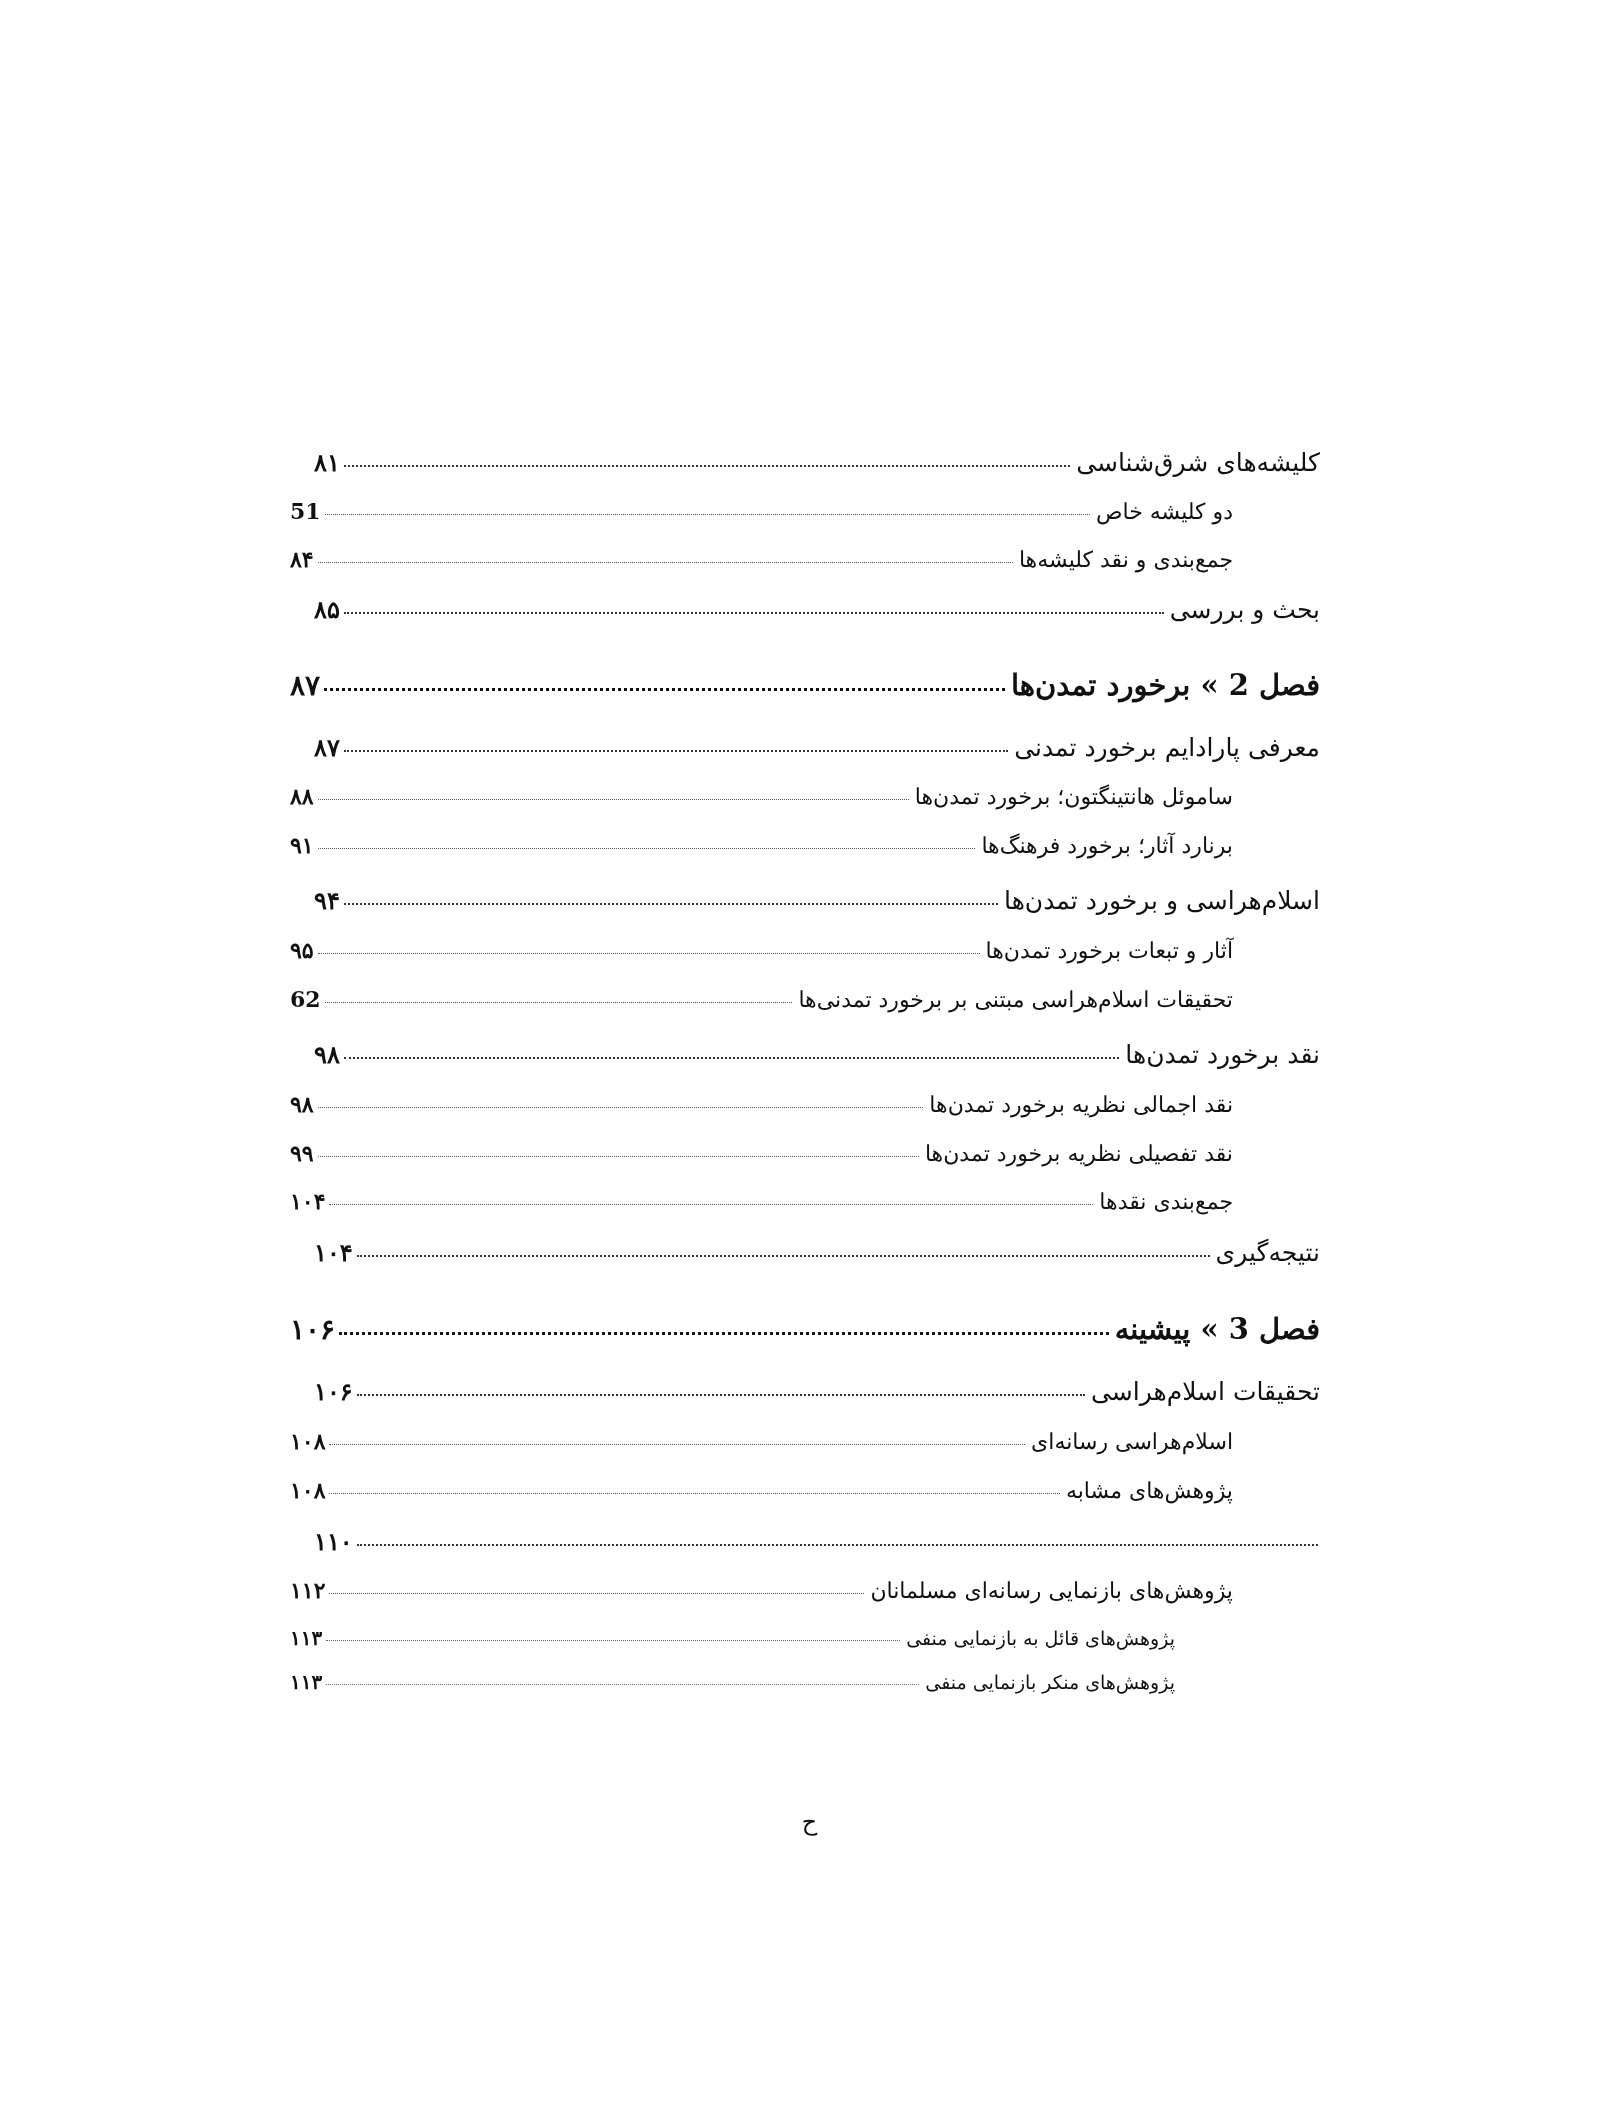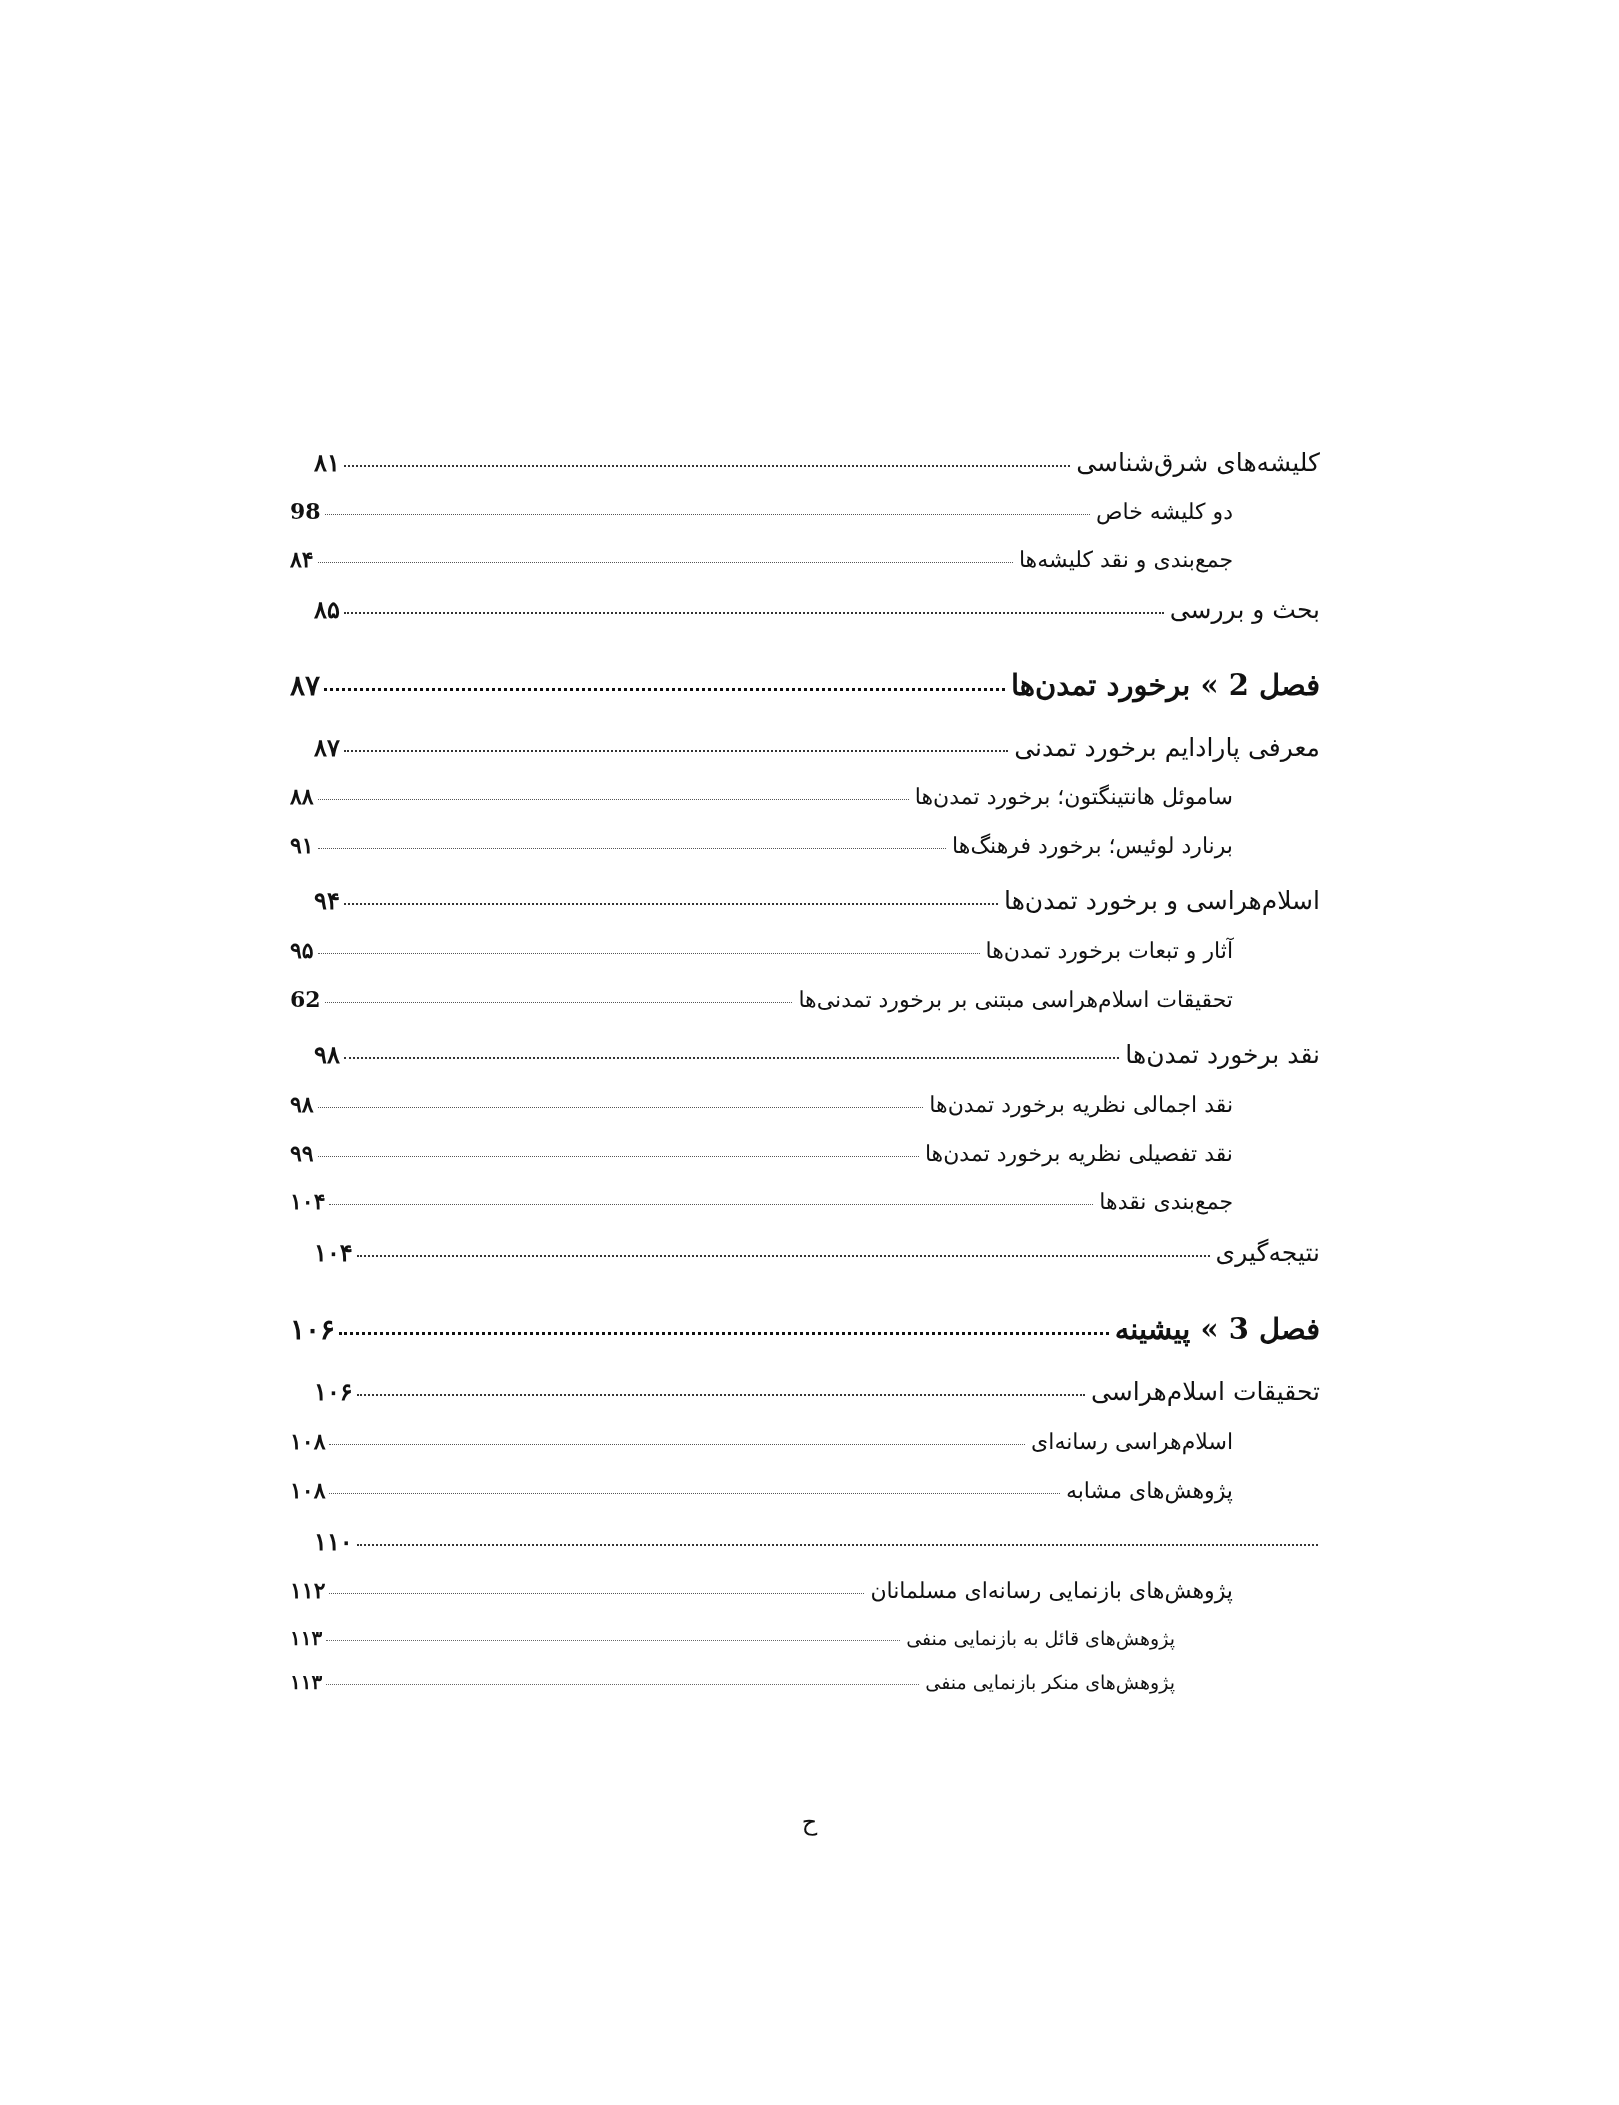--- a/index.html
+++ b/index.html
@@ -83,21 +83,21 @@
   <div class="toc">
 
     <div class="toc-row lvl0" style="top:448px;">
       <span class="title">کلیشه‌های شرق‌شناسی</span>
       <span class="leader"></span>
       <span class="page-num">۸۱</span>
     </div>
     <div class="toc-row lvl1" style="top:498px;">
       <span class="title">دو کلیشه خاص</span>
       <span class="leader"></span>
-      <span class="page-num">98</span>
+      <span class="page-num">51</span>
     </div>
     <div class="toc-row lvl1" style="top:546px;">
       <span class="title">جمع‌بندی و نقد کلیشه‌ها</span>
       <span class="leader"></span>
       <span class="page-num">۸۴</span>
     </div>
     <div class="toc-row lvl0" style="top:595px;">
       <span class="title">بحث و بررسی</span>
       <span class="leader"></span>
       <span class="page-num">۸۵</span>
@@ -113,21 +113,21 @@
       <span class="title">معرفی پارادایم برخورد تمدنی</span>
       <span class="leader"></span>
       <span class="page-num">۸۷</span>
     </div>
     <div class="toc-row lvl1" style="top:783px;">
       <span class="title">ساموئل هانتینگتون؛ برخورد تمدن‌ها</span>
       <span class="leader"></span>
       <span class="page-num">۸۸</span>
     </div>
     <div class="toc-row lvl1" style="top:832px;">
-      <span class="title">برنارد لوئیس؛ برخورد فرهنگ‌ها</span>
+      <span class="title">برنارد آثار؛ برخورد فرهنگ‌ها</span>
       <span class="leader"></span>
       <span class="page-num">۹۱</span>
     </div>
     <div class="toc-row lvl0" style="top:886px;">
       <span class="title">اسلام‌هراسی و برخورد تمدن‌ها</span>
       <span class="leader"></span>
       <span class="page-num">۹۴</span>
     </div>
     <div class="toc-row lvl1" style="top:937px;">
       <span class="title">آثار و تبعات برخورد تمدن‌ها</span>

